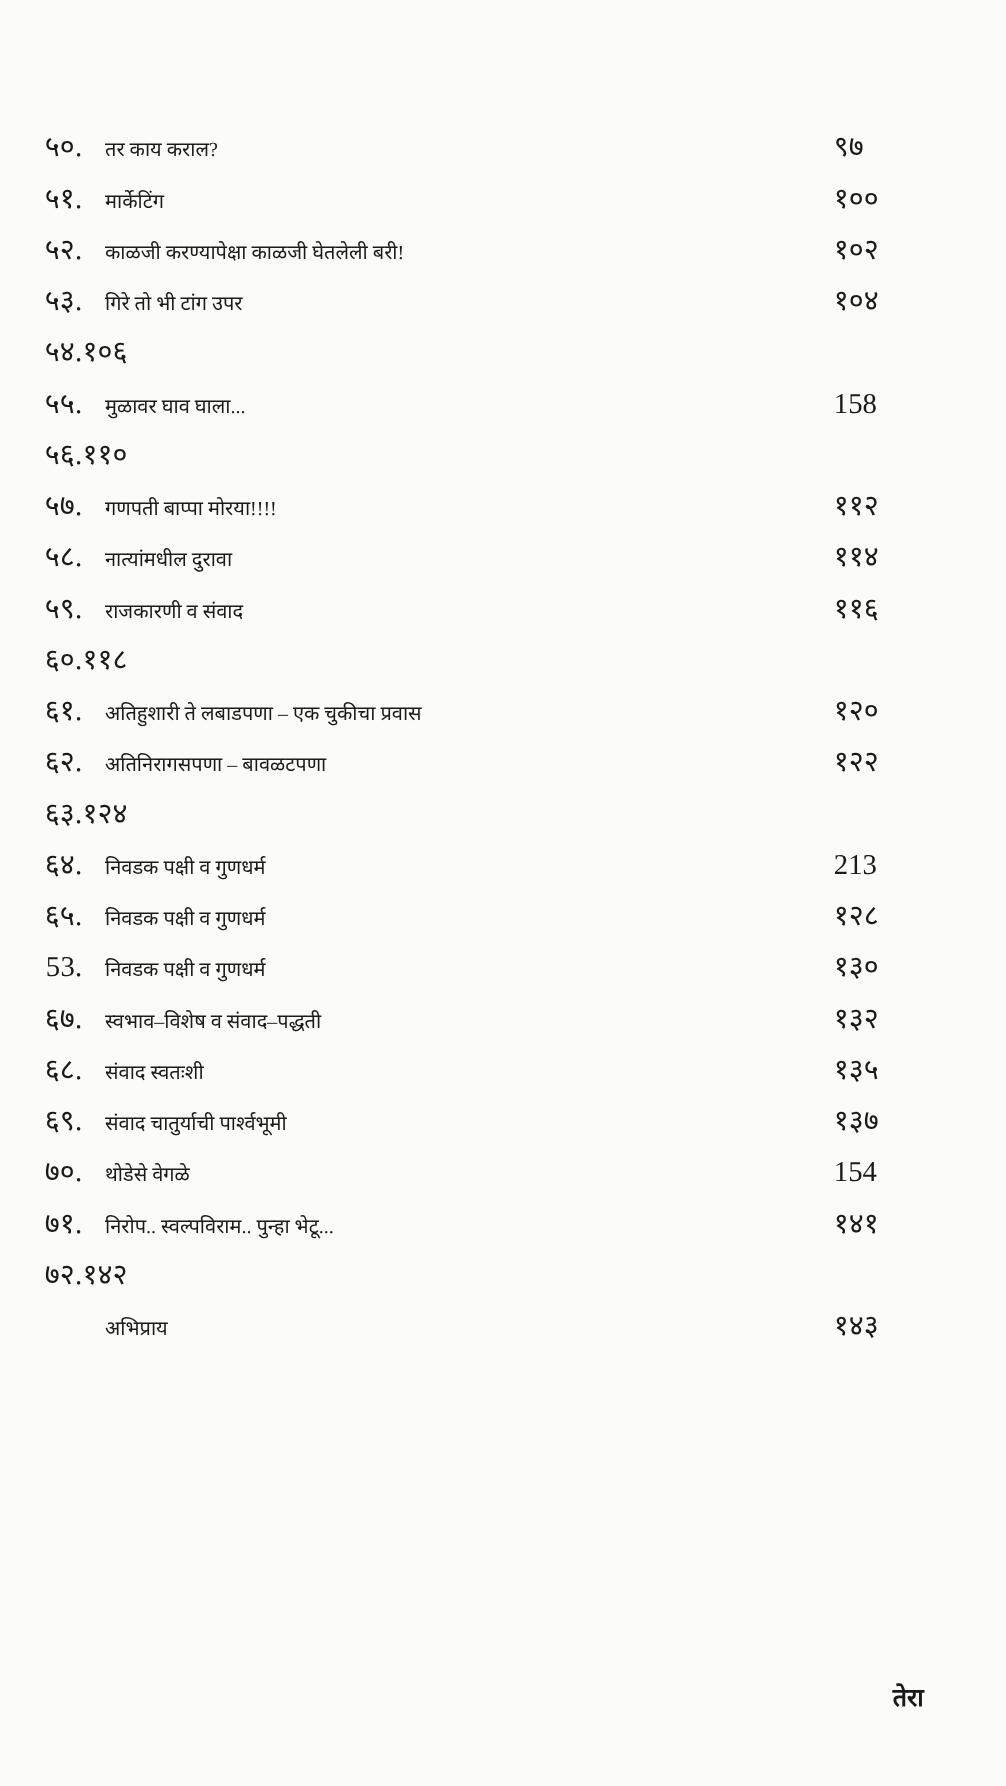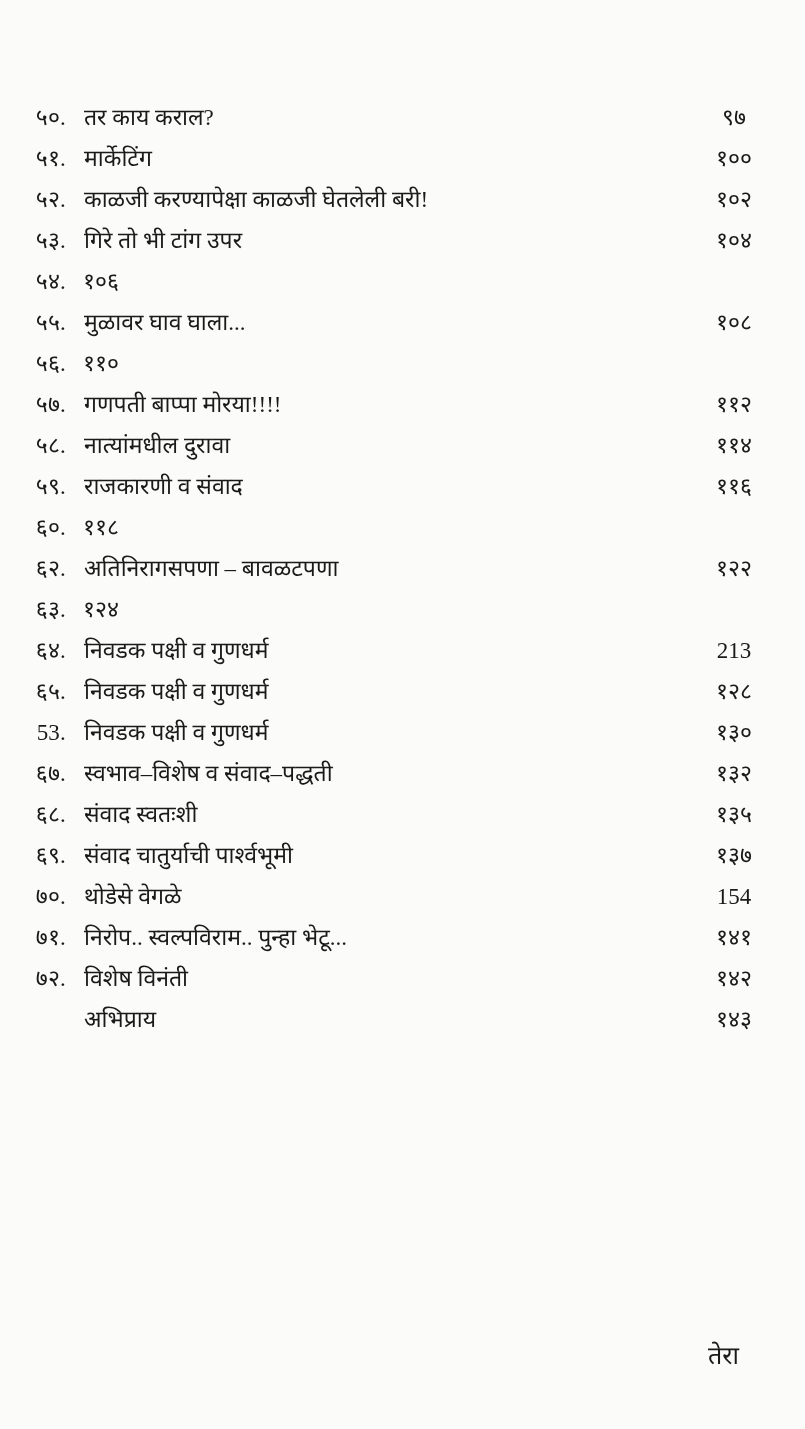--- a/index.html
+++ b/index.html
@@ -24,54 +24,54 @@
   }
   .toc {
     position: absolute;
     top: 100px;
     left: 0;
     width: 805px;
   }
   .toc-row {
     display: flex;
     align-items: baseline;
-    padding: 0 36px 0 14px;
+    padding: 0 68px 0 14px;
     height: 41px;
     font-family: Liberation Serif, serif;
   }
   .toc-num {
     width: 52px;
     flex: 0 0 52px;
     text-align: right;
     font-size: 23px;
     letter-spacing: 0.2px;
     white-space: nowrap;
   }
   .toc-title {
     flex: 1 1 auto;
-    font-size: 23px;
+    font-size: 16px;
     padding-left: 18px;
     white-space: nowrap;
     overflow: hidden;
   }
   .toc-page {
     flex: 0 0 70px;
-    text-align: center;
+    text-align: left;
     font-size: 23px;
     white-space: nowrap;
   }
   .toc-row.no-num .toc-num {
     visibility: hidden;
   }
   .footer {
     position: absolute;
     bottom: 58px;
     right: 66px;
-    font-size: 25px;
-    font-weight: normal;
+    font-size: 20px;
+    font-weight: bold;
   }
 </style>
 </head>
 <body>
 
 <div class="page">
 
   <div class="toc" id="toc-list">
       <div class="toc-row">
         <span class="toc-num">५०.</span>
@@ -93,21 +93,21 @@
         <span class="toc-title">गिरे तो भी टांग उपर</span>
         <span class="toc-page">१०४</span>
       </div>
       <div class="toc-row">
         <span class="toc-num">५४.</span>
         <span class="toc-page">१०६</span>
       </div>
       <div class="toc-row">
         <span class="toc-num">५५.</span>
         <span class="toc-title">मुळावर घाव घाला...</span>
-        <span class="toc-page">१०८</span>
+        <span class="toc-page">158</span>
       </div>
       <div class="toc-row">
         <span class="toc-num">५६.</span>
         <span class="toc-page">११०</span>
       </div>
       <div class="toc-row">
         <span class="toc-num">५७.</span>
         <span class="toc-title">गणपती बाप्पा मोरया!!!!</span>
         <span class="toc-page">११२</span>
       </div>
@@ -117,20 +117,25 @@
         <span class="toc-page">११४</span>
       </div>
       <div class="toc-row">
         <span class="toc-num">५९.</span>
         <span class="toc-title">राजकारणी व संवाद</span>
         <span class="toc-page">११६</span>
       </div>
       <div class="toc-row">
         <span class="toc-num">६०.</span>
         <span class="toc-page">११८</span>
+      </div>
+      <div class="toc-row">
+        <span class="toc-num">६१.</span>
+        <span class="toc-title">अतिहुशारी ते लबाडपणा – एक चुकीचा प्रवास</span>
+        <span class="toc-page">१२०</span>
       </div>
       <div class="toc-row">
         <span class="toc-num">६२.</span>
         <span class="toc-title">अतिनिरागसपणा – बावळटपणा</span>
         <span class="toc-page">१२२</span>
       </div>
       <div class="toc-row">
         <span class="toc-num">६३.</span>
         <span class="toc-page">१२४</span>
       </div>
@@ -169,21 +174,20 @@
         <span class="toc-title">थोडेसे वेगळे</span>
         <span class="toc-page">154</span>
       </div>
       <div class="toc-row">
         <span class="toc-num">७१.</span>
         <span class="toc-title">निरोप.. स्वल्पविराम.. पुन्हा भेटू...</span>
         <span class="toc-page">१४१</span>
       </div>
       <div class="toc-row">
         <span class="toc-num">७२.</span>
-        <span class="toc-title">विशेष विनंती</span>
         <span class="toc-page">१४२</span>
       </div>
       <div class="toc-row no-num">
         <span class="toc-num"></span>
         <span class="toc-title">अभिप्राय</span>
         <span class="toc-page">१४३</span>
       </div>
     </div>
 
   <div class="footer">तेरा</div>

